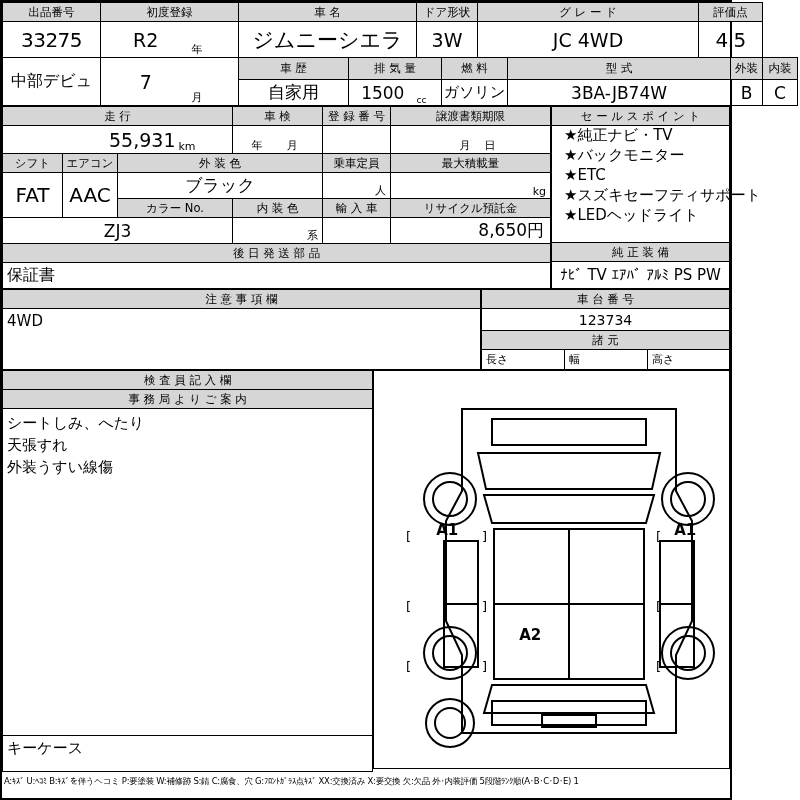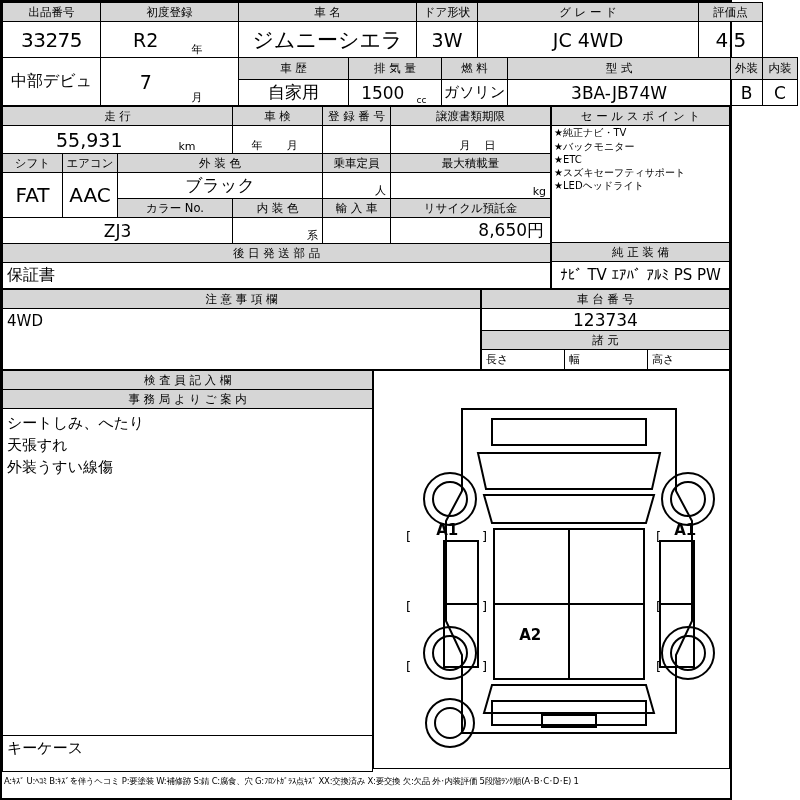--- a/index.html
+++ b/index.html
@@ -10,21 +10,21 @@
   table{border-collapse:collapse;}
   td{border:1px solid #000;padding:0;vertical-align:middle;text-align:center;font-size:12px;}
   .lbl{background:#d6d6d6;font-size:11.5px;height:18px;}
   .big{font-size:20px;letter-spacing:-0.5px;}
   .med{font-size:19px;}
   .sm{font-size:11px;}
   .left{text-align:left;padding-left:4px;}
   .outer{border:2px solid #000;box-sizing:border-box;}
   .footer{font-size:8.5px;letter-spacing:-0.3px;padding-left:2px;white-space:nowrap;}
   .unit{font-size:9px;}
-  .star{font-size:10px;line-height:1.32;padding-left:2px;white-space:nowrap;}
+  .star{font-size:15px;line-height:1.32;padding-left:12px;white-space:nowrap;}
   .carimg{position:relative;width:100%;height:100%;}
   .carimg svg{display:block;}
 </style>
 </head>
 <body>
 
 <div class="sheet outer">
 
   <table style="width:796px;table-layout:fixed;">
     <colgroup>
@@ -105,21 +105,21 @@
           <col style="width:80px">
       </colgroup>
       <tbody>
           <tr style="height:18px">
         <td class="lbl" colspan="4">走 行</td>
         <td class="lbl" colspan="2">車 検</td>
         <td class="lbl" colspan="2">登 録 番 号</td>
         <td class="lbl" colspan="2">譲渡書類期限</td>
       </tr>
       <tr style="height:28px">
-        <td colspan="3" class="med" style="border-right:none;text-align:center;padding-right:2px">55,931</td>
+        <td colspan="3" class="med" style="border-right:none;text-align:right;padding-right:2px">55,931</td>
         <td class="sm" style="border-left:none;text-align:left;vertical-align:bottom;padding-left:1px">km</td>
         <td class="sm" style="border-right:none;text-align:right;vertical-align:bottom">年</td>
         <td class="sm" style="border-left:none;text-align:center;vertical-align:bottom">月</td>
         <td colspan="2"></td>
         <td class="sm" style="border-right:none;text-align:right;vertical-align:bottom">月</td>
         <td class="sm" style="border-left:none;text-align:left;vertical-align:bottom;padding-left:14px">日</td>
       </tr>
       <tr style="height:18px">
         <td class="lbl">シフト</td>
         <td class="lbl">エアコン</td>
@@ -194,21 +194,21 @@
       <colgroup>
           <col style="width:83px">
           <col style="width:83px">
           <col style="width:82px">
         </colgroup>
       <tbody>
           <tr style="height:18px">
         <td class="lbl" colspan="3">車 台 番 号</td>
       </tr>
       <tr style="height:22px">
-        <td colspan="3" class="med" style="font-size:17px">123734</td>
+        <td colspan="3" class="med" style="font-size:14px">123734</td>
       </tr>
       <tr style="height:18px">
         <td class="lbl" colspan="3">諸 元</td>
       </tr>
       <tr style="height:20px">
         <td class="sm left">長さ</td>
         <td class="sm left">幅</td>
         <td class="sm left">高さ</td>
       </tr>
     </tbody>

